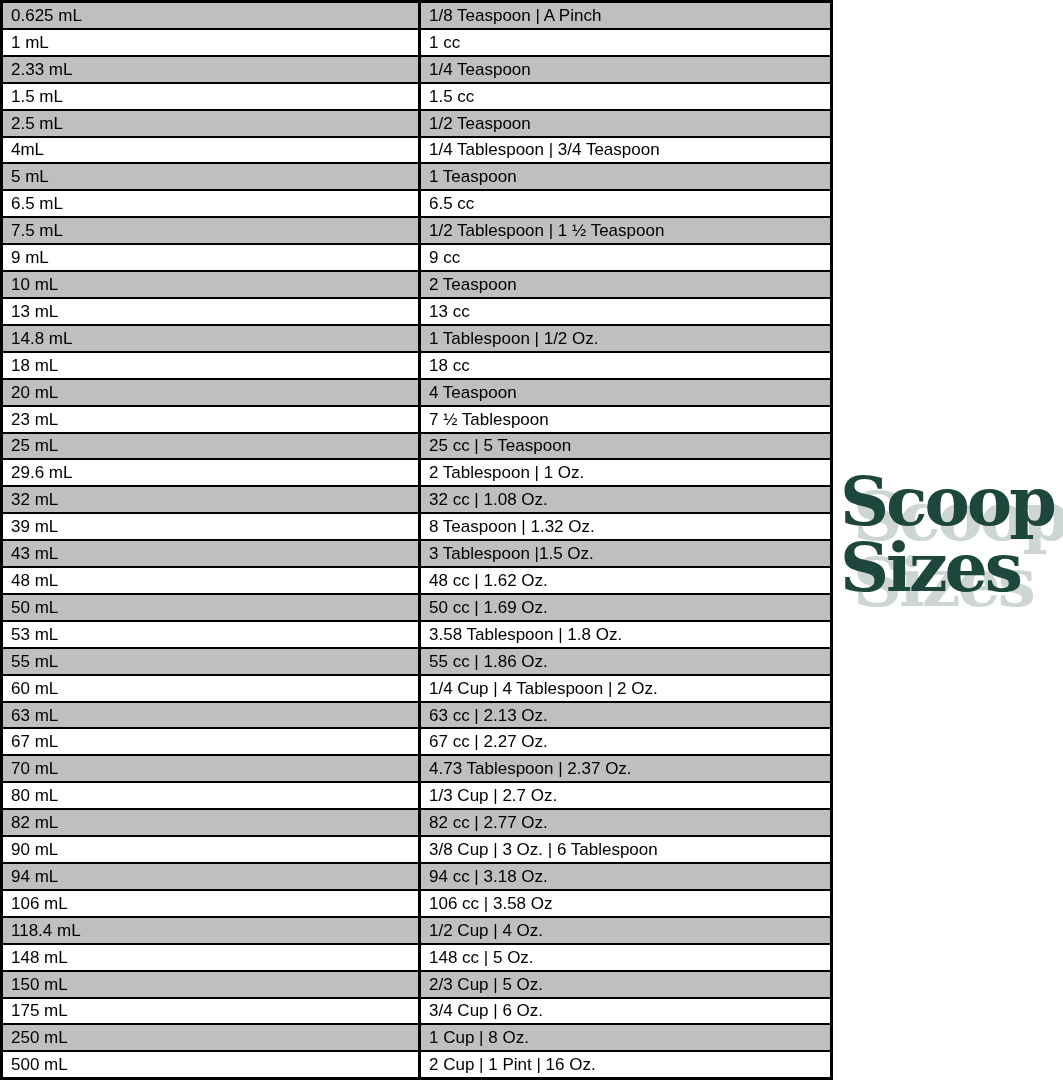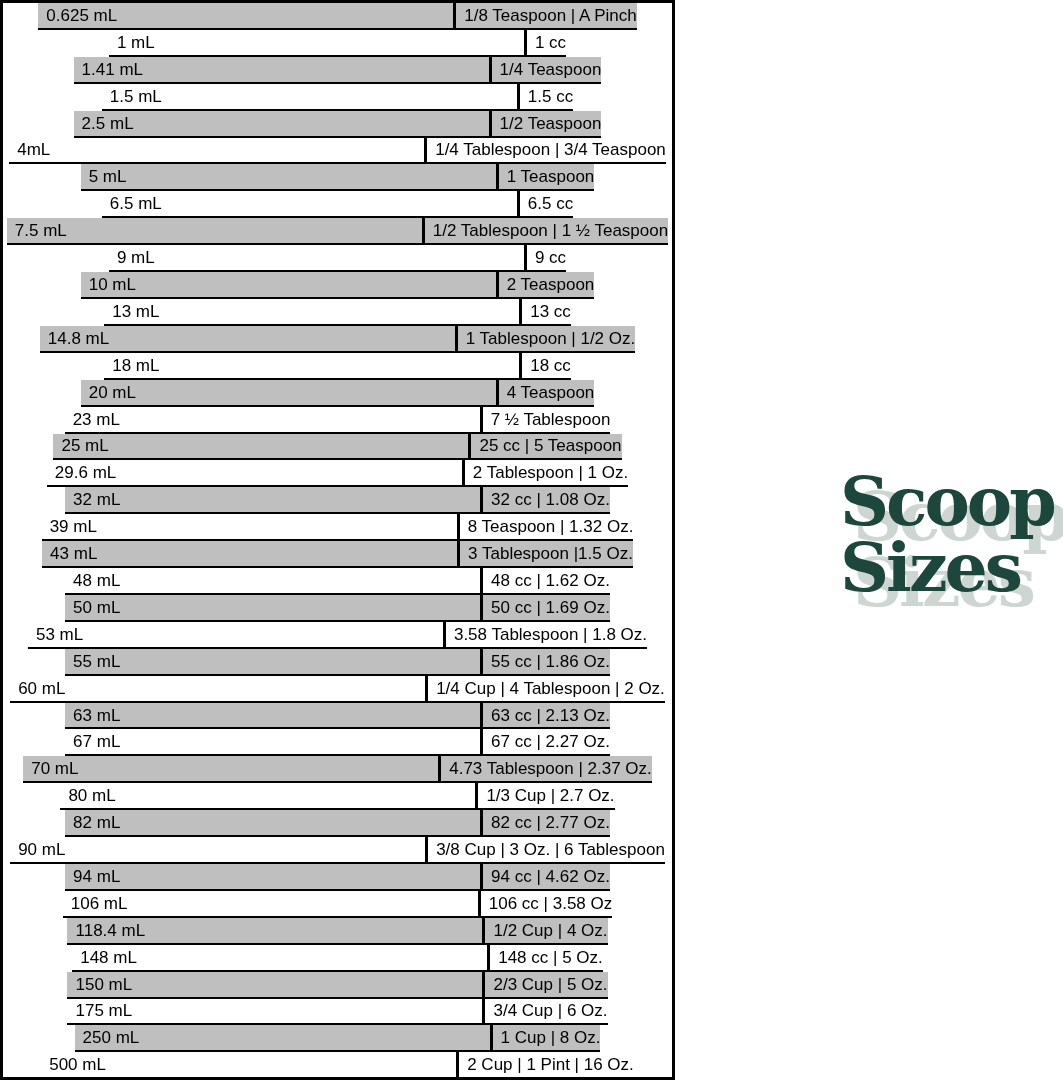--- a/index.html
+++ b/index.html
@@ -13,27 +13,26 @@
     height: 1080px;
     background: #ffffff;
     overflow: hidden;
     font-family: "Liberation Sans", sans-serif;
   }
   
   .tbl {
     position: absolute;
     left: 0;
     top: 0;
-    width: 675px;
+    width: 833px;
     height: 1080px;
     box-sizing: border-box;
     border: 3px solid #000000;
     display: flex;
     flex-direction: column;
-    align-items: center;
   }
   .tbl-row {
     flex: 1;
     display: flex;
     box-sizing: border-box;
     border-bottom: 2px solid #000000;
     min-height: 0;
   }
   .tbl-row:last-child {
     border-bottom: none;
@@ -87,21 +86,21 @@
 
   <div class="tbl-row gray">
         <div class="cell cell-ml">0.625 mL</div>
         <div class="cell cell-eq">1/8 Teaspoon | A Pinch</div>
       </div>
       <div class="tbl-row white">
         <div class="cell cell-ml">1 mL</div>
         <div class="cell cell-eq">1 cc</div>
       </div>
       <div class="tbl-row gray">
-        <div class="cell cell-ml">1.41 mL</div>
+        <div class="cell cell-ml">2.33 mL</div>
         <div class="cell cell-eq">1/4 Teaspoon</div>
       </div>
       <div class="tbl-row white">
         <div class="cell cell-ml">1.5 mL</div>
         <div class="cell cell-eq">1.5 cc</div>
       </div>
       <div class="tbl-row gray">
         <div class="cell cell-ml">2.5 mL</div>
         <div class="cell cell-eq">1/2 Teaspoon</div>
       </div>
@@ -208,21 +207,21 @@
       <div class="tbl-row gray">
         <div class="cell cell-ml">82 mL</div>
         <div class="cell cell-eq">82 cc | 2.77 Oz.</div>
       </div>
       <div class="tbl-row white">
         <div class="cell cell-ml">90 mL</div>
         <div class="cell cell-eq">3/8 Cup | 3 Oz. | 6 Tablespoon</div>
       </div>
       <div class="tbl-row gray">
         <div class="cell cell-ml">94 mL</div>
-        <div class="cell cell-eq">94 cc | 4.62 Oz.</div>
+        <div class="cell cell-eq">94 cc | 3.18 Oz.</div>
       </div>
       <div class="tbl-row white">
         <div class="cell cell-ml">106 mL</div>
         <div class="cell cell-eq">106 cc | 3.58 Oz</div>
       </div>
       <div class="tbl-row gray">
         <div class="cell cell-ml">118.4 mL</div>
         <div class="cell cell-eq">1/2 Cup | 4 Oz.</div>
       </div>
       <div class="tbl-row white">

